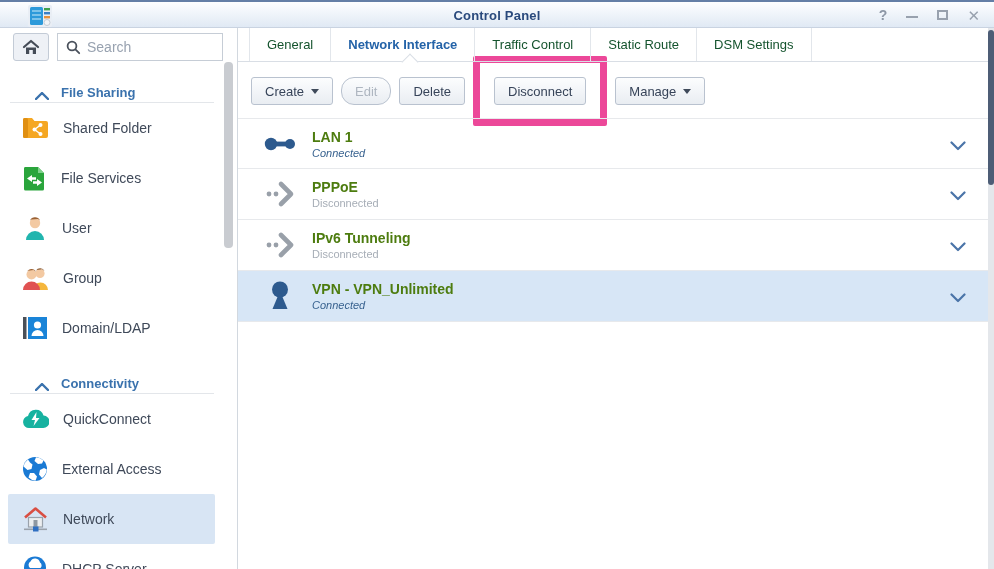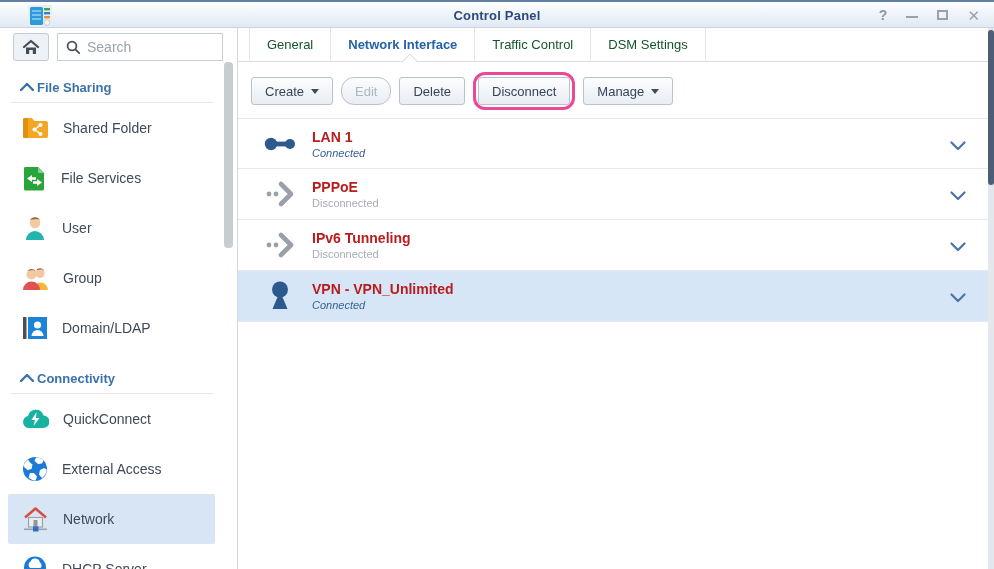--- a/index.html
+++ b/index.html
@@ -39,21 +39,21 @@
     background:#fff; border:1px solid #c6cdd6; border-radius:0;
     display:flex; align-items:center; padding-left:8px; gap:6px;
   }
   .search-box input {
     border:none; outline:none; width:110px; font-size:14px;
     font-family:"Liberation Sans",sans-serif; color:#3c4654; background:transparent;
   }
   .search-box input::placeholder { color:#98a2b0; }
 
   .side-scroll { position:absolute; left:0; top:40px; width:224px; bottom:0; overflow:hidden; }
-  .cat-row { display:flex; align-items:center; gap:3px; height:26px; padding-left:20px; margin-top:6px; }
+  .cat-row { display:flex; align-items:flex-end; gap:12px; height:26px; padding-left:35px; margin-top:6px; }
   .cat-label { font-size:13px; font-weight:bold; color:#3a72ad; }
   .cat-div { height:1px; background:#e3e6ea; margin:2px 10px 0 10px; }
   .side-item { position:relative; display:flex; align-items:center; gap:14px; height:50px; padding-left:22px; cursor:pointer; }
   .side-item .lbl { font-size:14px; color:#3f4959; }
   .side-item.selected { background:#d8e5f4; border-radius:2px; margin:0 9px 0 8px; padding-left:14px; }
   .side-sb { position:absolute; left:224px; top:34px; width:9px; height:186px; background:#c9ccd1; border-radius:4px; }
 
   
   .main { position:absolute; left:238px; top:28px; width:750px; height:541px; background:#fff; }
 
@@ -72,32 +72,32 @@
 
   .toolbar { display:flex; align-items:center; gap:8px; padding:10px 0 0 13px; height:48px; }
   .btn {
     height:28px; padding:0 13px; font-size:13px; color:#374459;
     background:linear-gradient(#fcfdfe,#e9edf2); border:1px solid #b9c2cf;
     border-radius:3px; display:inline-flex; align-items:center; gap:7px; cursor:pointer;
     font-family:"Liberation Sans",sans-serif;
   }
   .btn.disabled { color:#aeb6c0; cursor:default;border-radius:13px; }
   .caret-down { width:0; height:0; border-left:4px solid transparent; border-right:4px solid transparent; border-top:5px solid #3f4a5a; }
-  .annotation { display:inline-block; border:3px solid #ec4899; border-radius:12px; padding:2px; background:transparent; }
+  .annotation { display:inline-block; border:7px solid #ec4899; border-radius:2px; padding:14px; background:transparent; }
 
   .iface-list { margin-top:8px; }
   .iface-row {
     position:relative; height:51px; display:flex; align-items:center;
     padding-left:23px; border-bottom:1px solid #e7e9ec; cursor:pointer;
   }
   .iface-row:first-child { border-top:1px solid #e7e9ec; }
   .iface-row.selected { background:#d7e6f6; }
   .iface-icon { width:38px; height:32px; display:flex; align-items:center; justify-content:center; margin-right:13px; flex:none; }
   .iface-text { display:flex; flex-direction:column; gap:2px; }
-  .iface-name { font-size:14px; font-weight:bold; color:#b91c1c; }
+  .iface-name { font-size:14px; font-weight:bold; color:#4d7c0f; }
   .iface-status { font-size:11px; }
   .st-connected { color:#38628f;font-style:italic; }
   .st-disconnected { color:#a6adb6; }
   .row-chevron { position:absolute; right:22px; top:18px; }
 
   .main-sb-track { position:absolute; left:988px; top:28px; width:6px; height:541px; background:#e4e7eb; }
   .main-sb-thumb { position:absolute; left:988px; top:30px; width:6px; height:155px; background:#4d5d76; border-radius:3px; }
 </style>
 </head>
 <body>
@@ -262,20 +262,21 @@
     <div class="side-sb"></div>
   </div>
   <div class="side-vline"></div>
 
   <div class="main">
 
     <div class="tabbar">
       <div class="tab">General</div>
       <div class="tab active">Network Interface</div>
       <div class="tab">Traffic Control</div>
+      <div class="tab">Static Route</div>
       <div class="tab">DSM Settings</div>
       <div class="tab-caret"></div>
     </div>
 
     <div class="toolbar">
       <button class="btn">
         <span>Create</span>
         <span class="caret-down"></span>
       </button>
       <button class="btn disabled">

